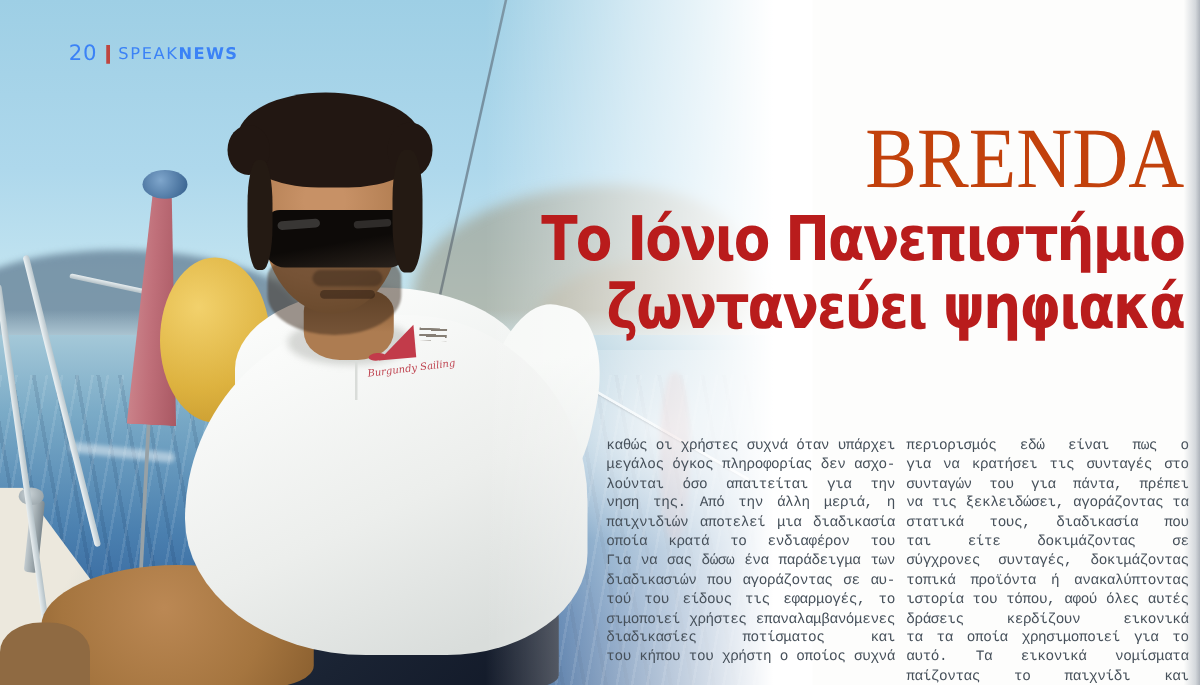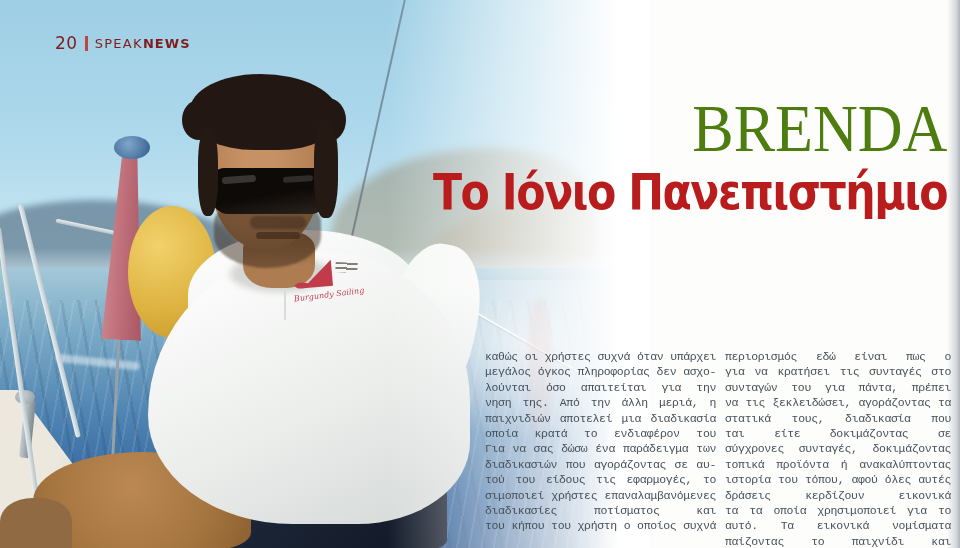--- a/index.html
+++ b/index.html
@@ -122,29 +122,29 @@
           transform:rotate(8deg); }
   .logo-text { left:0px; top:32px; width:74px; font-family:"DejaVu Serif", serif; font-style:italic;
           font-size:8px; color:#bf4450; white-space:nowrap; transform:rotate(-2deg); }
 
   
   .photo-fade { position:absolute; left:388px; top:0; width:262px; height:548px; z-index:1;
           background:linear-gradient(to right,rgba(255,255,255,0) 0%,rgba(255,255,255,0.55) 45%,#ffffff 88%); }
 
   
   .pageheader { position:absolute; left:55px; top:33px; z-index:2; display:flex; align-items:center;
-          color:#7f1d1d; }
+          color:#3b82f6; }
   .pagenum { font-size:17px; letter-spacing:0.5px; }
   .hdr-divider { width:3px; height:15px; background:#bf4640; margin:0 7px; }
   .brand { font-size:13px; letter-spacing:1.3px; }
   .brand b { letter-spacing:1.1px; }
 
   .kicker { position:absolute; top:94px; right:13px; z-index:2; text-align:center;
           font-family:"Liberation Serif", serif; font-size:66px; line-height:68px;
-          color:#4d7c0f; }
+          color:#c2410c; }
   .kicker span { display:inline-block; transform:scale(0.94,1.04); transform-origin:100% 60%; letter-spacing:0px; }
 
   .headline { position:absolute; top:166px; right:13px; z-index:2; text-align:right;
           color:#b91c1c; font-weight:bold; }
   .hline { height:54px; line-height:54px; white-space:nowrap; }
   .hinner { display:inline-block; font-size:44px; letter-spacing:-1.5px;
           transform:scale(0.97,1.12); transform-origin:100% 55%; }
   .hlight { font-weight:normal; margin-right:0.2em; }
 
   .columns { position:absolute; left:485px; top:349px; width:466px; z-index:2;
@@ -224,20 +224,21 @@
   <header class="pageheader">
     <span class="pagenum">20</span>
     <span class="hdr-divider"></span>
     <span class="brand"><span>SPEAK</span><b>NEWS</b></span>
   </header>
 
   <div class="kicker"><span>BRENDA</span></div>
 
   <div class="headline">
     <div class="hline"><span class="hinner">Το Ιόνιο Πανεπιστήμιο</span></div>
+    <div class="hline"><span class="hinner">ζωντανεύει ψηφιακά</span></div>
   </div>
 
   <div class="columns">
     <div class="col col-left">
         <div class="bodyline">καθώς οι χρήστες συχνά όταν υπάρχει</div>
         <div class="bodyline">μεγάλος όγκος πληροφορίας δεν ασχο-</div>
         <div class="bodyline">λούνται όσο απαιτείται για την εξερεύ-</div>
         <div class="bodyline">νηση της. Από την άλλη μεριά, η χρήση</div>
         <div class="bodyline">παιχνιδιών αποτελεί μια διαδικασία η</div>
         <div class="bodyline">οποία κρατά το ενδιαφέρον του παίκτη.</div>

